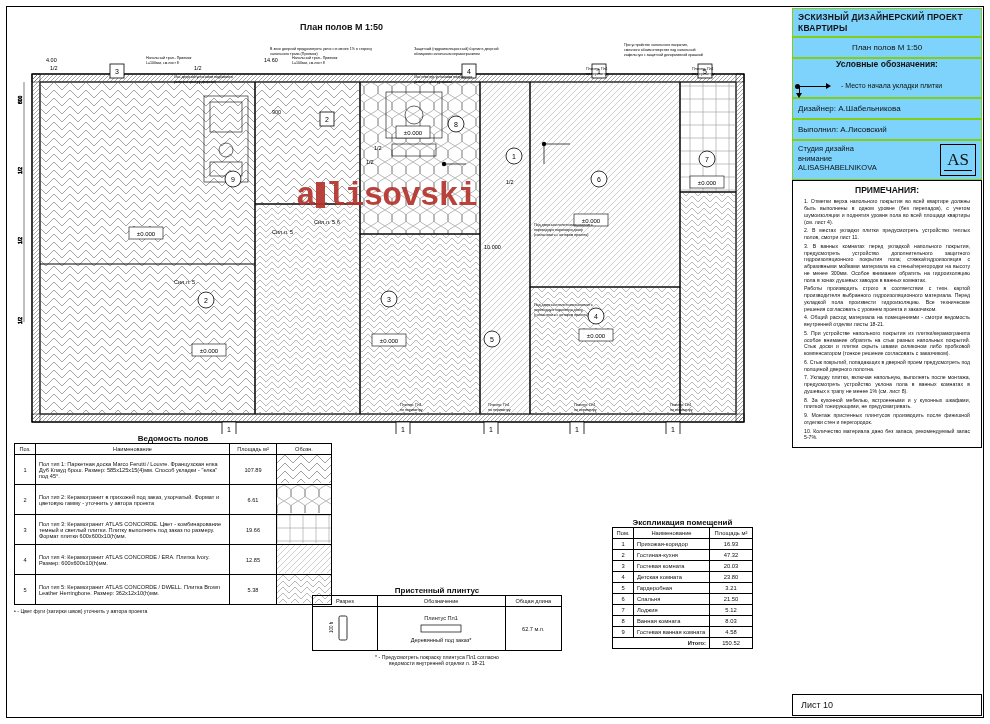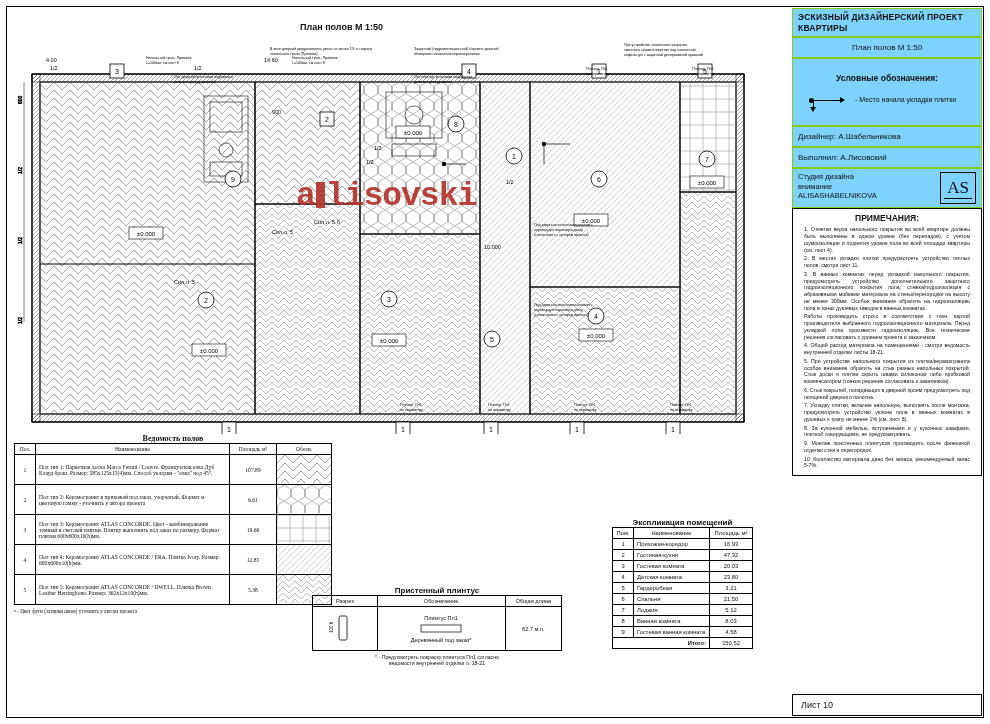--- a/index.html
+++ b/index.html
@@ -39,21 +39,21 @@
   .plan-title{position:absolute;left:300px;top:22px;font-size:9px;font-weight:bold;}
   .plan{position:absolute;left:14px;top:34px;width:760px;height:400px;}
   .plan svg{display:block;}
 
   .watermark{position:absolute;left:296px;top:178px;font-family:Liberation Mono, monospace;font-weight:bold;font-size:33px;color:#b4352e;letter-spacing:-1px;opacity:.93;}
   .watermark .bar{display:inline-block;width:9px;height:26px;background:#b4352e;vertical-align:-3px;margin:0 1px;}
 
   
   table{border-collapse:collapse;}
   .tbl-cap{font-size:8px;font-weight:bold;text-align:center;}
-  .vedom{position:absolute;left:14px;top:434px;width:318px;font-family:Liberation Serif, serif;}
+  .vedom{position:absolute;left:14px;top:434px;width:318px;}
   .vedom table{width:100%;font-size:5.6px;}
   .vedom th,.vedom td{border:1px solid #000;padding:2px 3px;vertical-align:middle;}
   .vedom th{font-size:5.6px;font-weight:normal;text-align:center;}
   .vedom td.num{text-align:center;width:14px;}
   .vedom td.area{text-align:center;width:40px;}
   .vedom td.obz{width:54px;height:28px;padding:0;}
   .vedom .note{font-size:5.2px;padding-top:3px;}
 
   .plinth{position:absolute;left:312px;top:586px;width:250px;}
   .plinth table{width:100%;font-size:5.6px;}
@@ -466,21 +466,21 @@
     </table>
   </div>
 
   <div class="tb">
     <div class="tb-box">
       <div class="tb-title">ЭСКИЗНЫЙ ДИЗАЙНЕРСКИЙ ПРОЕКТ КВАРТИРЫ</div>
     </div>
     <div class="tb-box">
       <div class="tb-line tb-center">План полов М 1:50</div>
     </div>
-    <div class="tb-box" style="padding:14px;">
+    <div class="tb-box" style="padding:0;">
       <div class="legend-title">Условные обозначения:</div>
       <div class="legend-row">
         <span class="legend-mark">
           <span class="dot"></span>
             <span class="ar1"></span>
             <span class="ar2"></span>
             <span class="ah"></span>
             <span class="av"></span>
         </span>
         <span>- Место начала укладки плитки</span>

